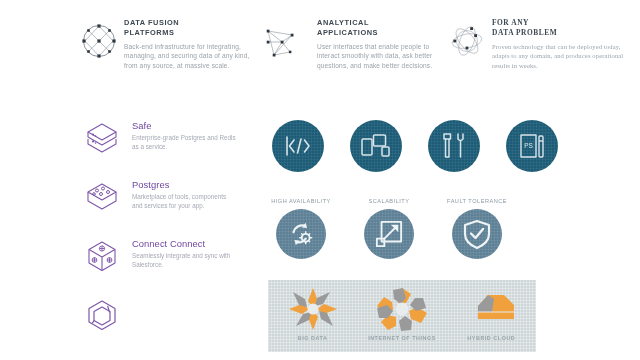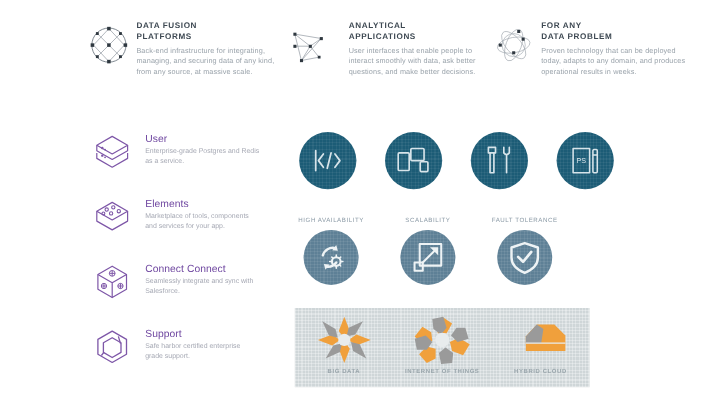--- a/index.html
+++ b/index.html
@@ -10,21 +10,21 @@
     font-family: "Liberation Sans", sans-serif;
     overflow: hidden;
   }
   .page { position: relative; width: 640px; height: 360px; background:#fff; }
 
   
   .top-row { position:absolute; left:78px; top:18px; width:552px; height:92px; display:flex; }
   .top-col { display:flex; align-items:flex-start; }
   .top-col.c1 { width:182px; }
   .top-col.c2 { width:186px;gap:11px; }
-  .top-col.c3 { width:184px; }
+  .top-col.c3 { width:184px;font-family:Liberation Serif, serif; }
   .top-ico { width:42px; height:46px; flex:0 0 42px; display:flex; align-items:flex-start; justify-content:center; padding-top:4px; }
   .top-txt { padding-left:4px; }
   .top-title {
     font-size:7.4px; font-weight:bold; letter-spacing:.55px;
     color:#3d4852; line-height:9.6px; text-transform:uppercase;
   }
   .top-body {
     margin-top:5px; font-size:6.6px; line-height:9.2px;
     color:#9aa3ab; letter-spacing:.12px; max-width:132px;
   }
@@ -170,41 +170,41 @@
             <path d="M6 12 L6 17 L20 25 L34 17 L34 12"></path>
             <path d="M6 19 L6 24 L20 32 L34 24 L34 19"></path>
           </g>
           <circle cx="11" cy="14.5" r="1.1" fill="#7e57a8"></circle>
           <circle cx="11" cy="21.5" r="1.1" fill="#7e57a8"></circle>
           <circle cx="13.5" cy="16" r="0.8" fill="#7e57a8"></circle>
           <circle cx="13.5" cy="23" r="0.8" fill="#7e57a8"></circle>
         </svg>
       </div>
       <div class="prod-txt">
-        <div class="prod-name">User</div>
+        <div class="prod-name">Safe</div>
         <div class="prod-desc">Enterprise-grade Postgres and Redis as a service.</div>
       </div>
     </div>
 
     <div class="prod">
       <div class="prod-ico">
         <svg width="40" height="40" viewBox="0 0 40 40">
           <g fill="none" stroke="#7e57a8" stroke-width="1.1" stroke-linejoin="round">
             <path d="M20 5 L34 13 L20 21 L6 13 Z"></path>
             <path d="M6 13 L6 22 L20 30 L34 22 L34 13"></path>
           </g>
           <circle cx="15" cy="11.5" r="1.5" fill="none" stroke="#7e57a8" stroke-width="1"></circle>
           <circle cx="21" cy="9.5" r="1.5" fill="none" stroke="#7e57a8" stroke-width="1"></circle>
           <circle cx="26" cy="13" r="1.5" fill="none" stroke="#7e57a8" stroke-width="1"></circle>
           <circle cx="19" cy="15" r="1.5" fill="none" stroke="#7e57a8" stroke-width="1"></circle>
           <circle cx="12" cy="15" r="1.3" fill="none" stroke="#7e57a8" stroke-width="1"></circle>
         </svg>
       </div>
       <div class="prod-txt">
-        <div class="prod-name">Elements</div>
+        <div class="prod-name">Postgres</div>
         <div class="prod-desc">Marketplace of tools, components and services for your app.</div>
       </div>
     </div>
 
     <div class="prod">
       <div class="prod-ico">
         <svg width="40" height="40" viewBox="0 0 40 40">
           <g fill="none" stroke="#7e57a8" stroke-width="1.1" stroke-linejoin="round">
             <path d="M20 4 L33 11.5 L33 25 L20 32.5 L7 25 L7 11.5 Z"></path>
             <path d="M7 11.5 L20 19 L33 11.5 M20 19 L20 32.5"></path>
@@ -228,24 +228,20 @@
     <div class="prod">
       <div class="prod-ico">
         <svg width="40" height="40" viewBox="0 0 40 40">
           <g fill="none" stroke="#7e57a8" stroke-width="1.2" stroke-linejoin="round">
             <path d="M20 4 L33 11.5 L33 25 L20 32.5 L7 25 L7 11.5 Z"></path>
             <path d="M20 10 L28 14.6 L28 23.4 L20 28 L12 23.4 L12 14.6 Z"></path>
             <path d="M25.6 8.8 L27.6 15.4 M12.4 23.4 L10.2 26.2"></path>
           </g>
         </svg>
       </div>
-      <div class="prod-txt">
-        <div class="prod-name">Support</div>
-        <div class="prod-desc">Safe harbor certified enterprise grade support.</div>
-      </div>
     </div>
   </div>
 
   <div class="circ-row-1">
 
     <div class="circ dark">
       <svg width="30" height="26" viewBox="0 0 30 26">
         <g fill="none" stroke="#d7e4ea" stroke-width="1.6" stroke-linecap="round" stroke-linejoin="round">
           <path d="M4 4 L4 22"></path>
           <path d="M11 7 L6.5 13 L11 19"></path>

